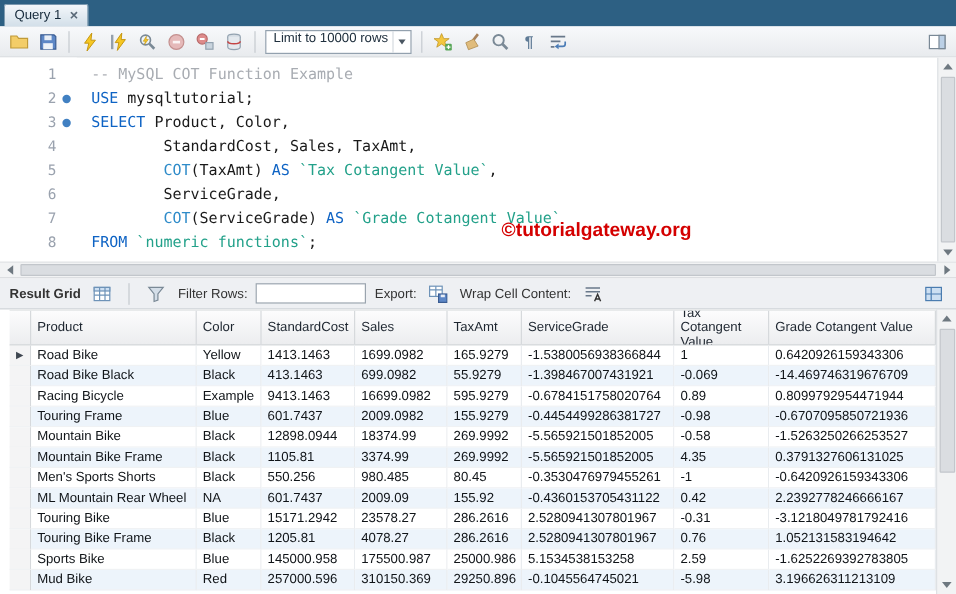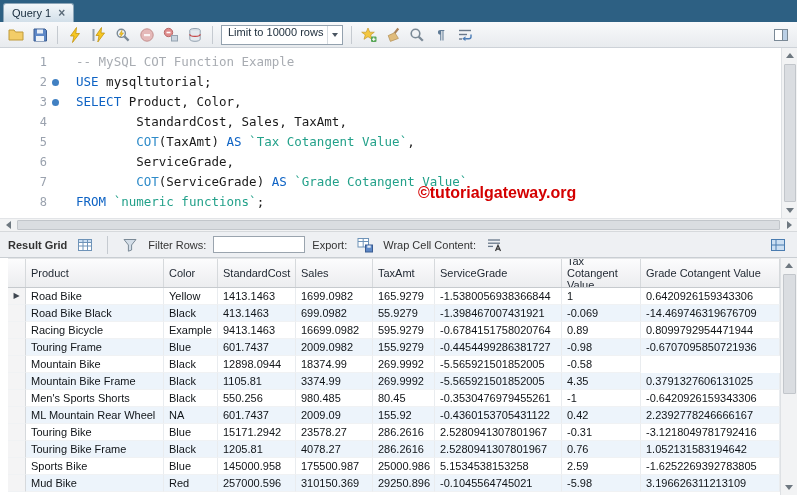--- a/index.html
+++ b/index.html
@@ -407,20 +407,21 @@
         </div>
         <div class="grow">
           <div class="cell sel"></div>
           <div class="cell">Mountain Bike</div>
           <div class="cell">Black</div>
           <div class="cell">12898.0944</div>
           <div class="cell">18374.99</div>
           <div class="cell">269.9992</div>
           <div class="cell">-5.565921501852005</div>
           <div class="cell">-0.58</div>
+          <div class="cell">-1.5263250266253527</div>
         </div>
         <div class="grow alt">
           <div class="cell sel"></div>
           <div class="cell">Mountain Bike Frame</div>
           <div class="cell">Black</div>
           <div class="cell">1105.81</div>
           <div class="cell">3374.99</div>
           <div class="cell">269.9992</div>
           <div class="cell">-5.565921501852005</div>
           <div class="cell">4.35</div>

